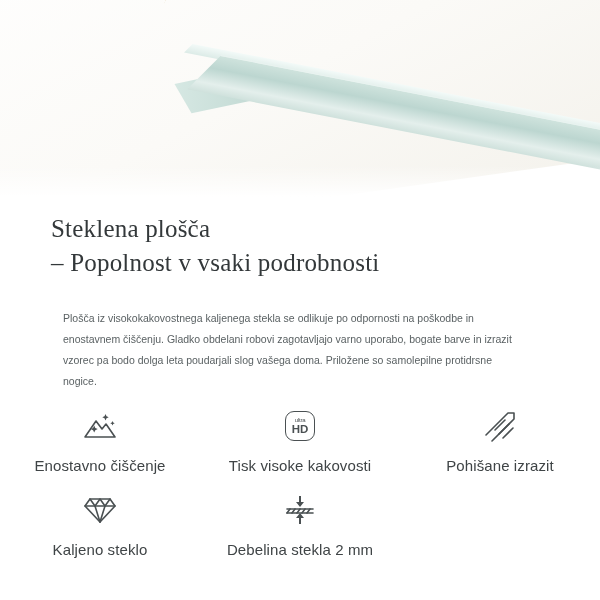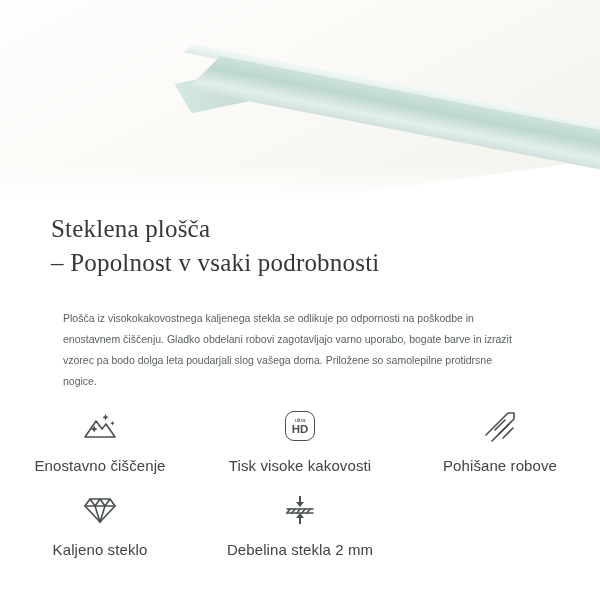--- a/index.html
+++ b/index.html
@@ -207,21 +207,21 @@
 
     <div class="feature">
       <div class="icon-wrap">
         <svg class="ico" width="34" height="32" viewBox="0 0 34 32" aria-hidden="true">
           <path class="ico-stroke" d="M3 25 L25 3 L31 3 L31 9 L9 31"></path>
           <path class="ico-stroke" d="M12 20 L22 10"></path>
           <path class="ico-stroke" d="M16 24 L26 14"></path>
           <path class="ico-stroke" d="M20 28 L30 18"></path>
         </svg>
       </div>
-      <div class="caption">Pohišane robove</div>
+      <div class="caption">Pohišane izrazit</div>
     </div>
 
     <div class="feature">
       <div class="icon-wrap">
         <svg class="ico" width="34" height="30" viewBox="0 0 34 30" aria-hidden="true">
           <path class="ico-stroke" d="M7 4 L27 4 L32 11 L17 27 L2 11 Z"></path>
           <path class="ico-stroke" d="M2 11 L32 11"></path>
           <path class="ico-stroke" d="M7 4 L12 11 L17 27"></path>
           <path class="ico-stroke" d="M27 4 L22 11 L17 27"></path>
           <path class="ico-stroke" d="M12 11 L17 4 L22 11"></path>

